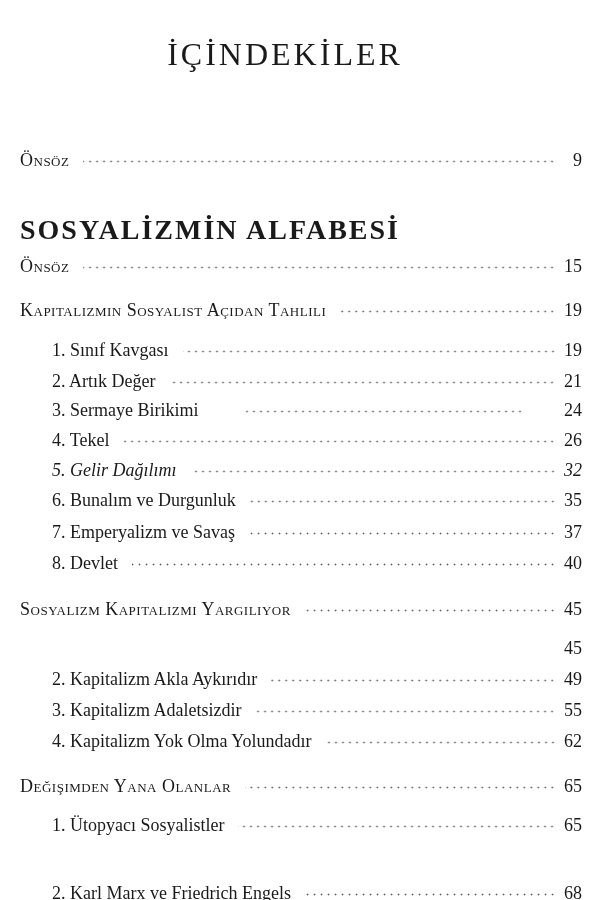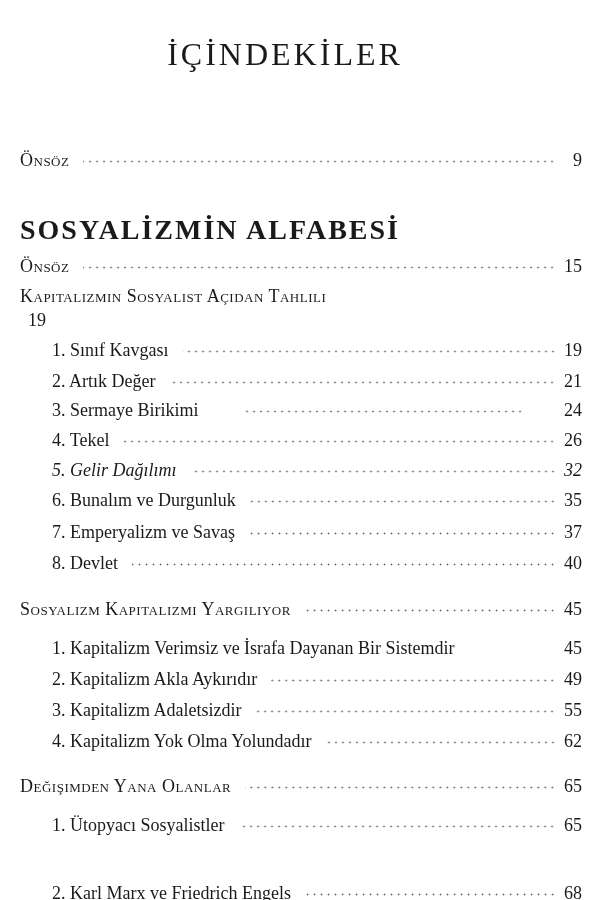--- a/index.html
+++ b/index.html
@@ -46,21 +46,21 @@
 </div>
 
 <div class="part-title">SOSYALİZMİN ALFABESİ</div>
 
 <div class="row" style="top:256px;">
   <span class="label smallcaps">Önsöz</span>
   <span class="dots"></span>
   <span class="page">15</span>
 </div>
 
-<div class="row" style="top:286px;flex-direction:column;">
+<div class="row" style="top:300px;">
   <span class="label smallcaps">Kapitalizmin Sosyalist Açıdan Tahlili</span>
   <span class="dots"></span>
   <span class="page">19</span>
 </div>
 <div class="row sub" style="top:340px;">
   <span class="label">1. Sınıf Kavgası</span>
   <span class="dots"></span>
   <span class="page">19</span>
 </div>
 <div class="row sub" style="top:371px;">
@@ -98,21 +98,20 @@
   <span class="dots"></span>
   <span class="page">40</span>
 </div>
 
 <div class="row" style="top:599px;">
   <span class="label smallcaps">Sosyalizm Kapitalizmi Yargılıyor</span>
   <span class="dots"></span>
   <span class="page">45</span>
 </div>
 <div class="row sub" style="top:638px;">
-  <span class="label">1. Kapitalizm Verimsiz ve İsrafa Dayanan Bir Sistemdir</span>
   <span class="dots none"></span>
   <span class="page">45</span>
 </div>
 <div class="row sub" style="top:669px;">
   <span class="label">2. Kapitalizm Akla Aykırıdır</span>
   <span class="dots"></span>
   <span class="page">49</span>
 </div>
 <div class="row sub" style="top:700px;">
   <span class="label">3. Kapitalizm Adaletsizdir</span>

